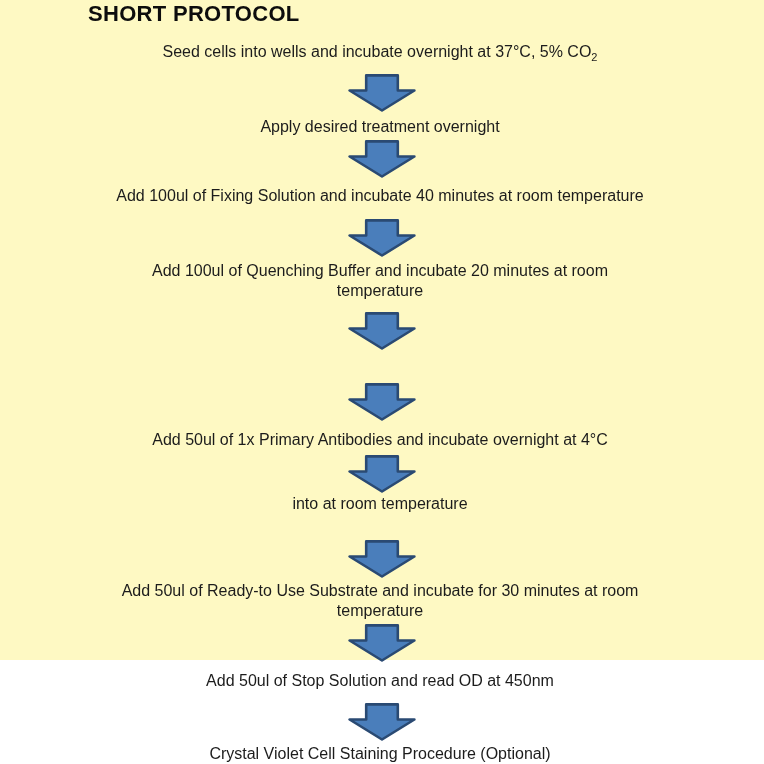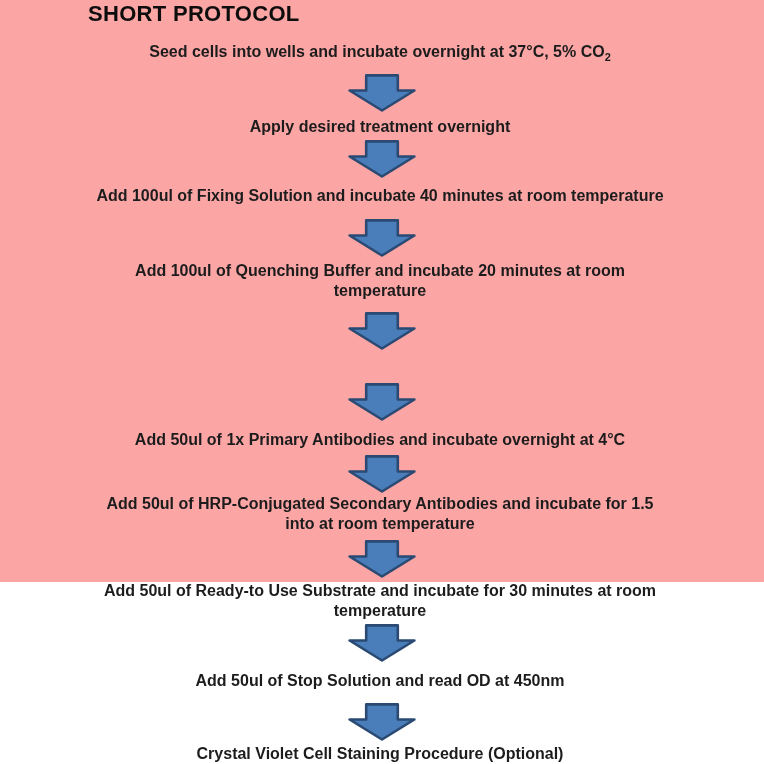--- a/index.html
+++ b/index.html
@@ -11,40 +11,40 @@
     width: 764px;
     height: 764px;
     background: #ffffff;
     font-family: "Liberation Sans", sans-serif;
     position: relative;
   }
   .canvas {
     position: absolute;
     top: 0; left: 0;
     width: 764px;
-    height: 582px;
-    background: #fca5a5;
+    height: 660px;
+    background: #fef9c3;
   }
   .doc-title {
     position: absolute;
     left: 88px;
     top: 1px;
     font-size: 22px;
     font-weight: bold;
     color: #0d0d0d;
     letter-spacing: 0.3px;
     white-space: nowrap;
   }
   .step {
     position: absolute;
     left: 20px;
     right: 24px;
     text-align: center;
     font-size: 16px;
-    font-weight: bold;
+    font-weight: normal;
     line-height: 20px;
     color: #1c1c1c;
   }
   .step sub {
     font-size: 11px;
     line-height: 0;
   }
   .arrow {
     position: absolute;
     left: 347px;
@@ -110,21 +110,20 @@
       <div>Add 50ul of 1x Primary Antibodies and incubate overnight at 4°C</div>
     </div>
 
   <div class="arrow" style="top:455px">
     <svg width="70" height="38" viewBox="0 0 70 38">
       <path d="M19.2 1.4 H50.8 V16.5 H67.4 L35 36.5 L2.6 16.5 H19.2 Z" stroke-width="2.6" stroke-linejoin="round" fill="#4A7EBB" stroke="#2A4A73"></path>
     </svg>
   </div>
 
   <div class="step" style="top:494px">
-      <div>Add 50ul of HRP-Conjugated Secondary Antibodies and incubate for 1.5</div>
       <div>into at room temperature</div>
     </div>
 
   <div class="arrow" style="top:540px">
     <svg width="70" height="38" viewBox="0 0 70 38">
       <path d="M19.2 1.4 H50.8 V16.5 H67.4 L35 36.5 L2.6 16.5 H19.2 Z" stroke-width="2.6" stroke-linejoin="round" fill="#4A7EBB" stroke="#2A4A73"></path>
     </svg>
   </div>
 
   <div class="step" style="top:581px">

